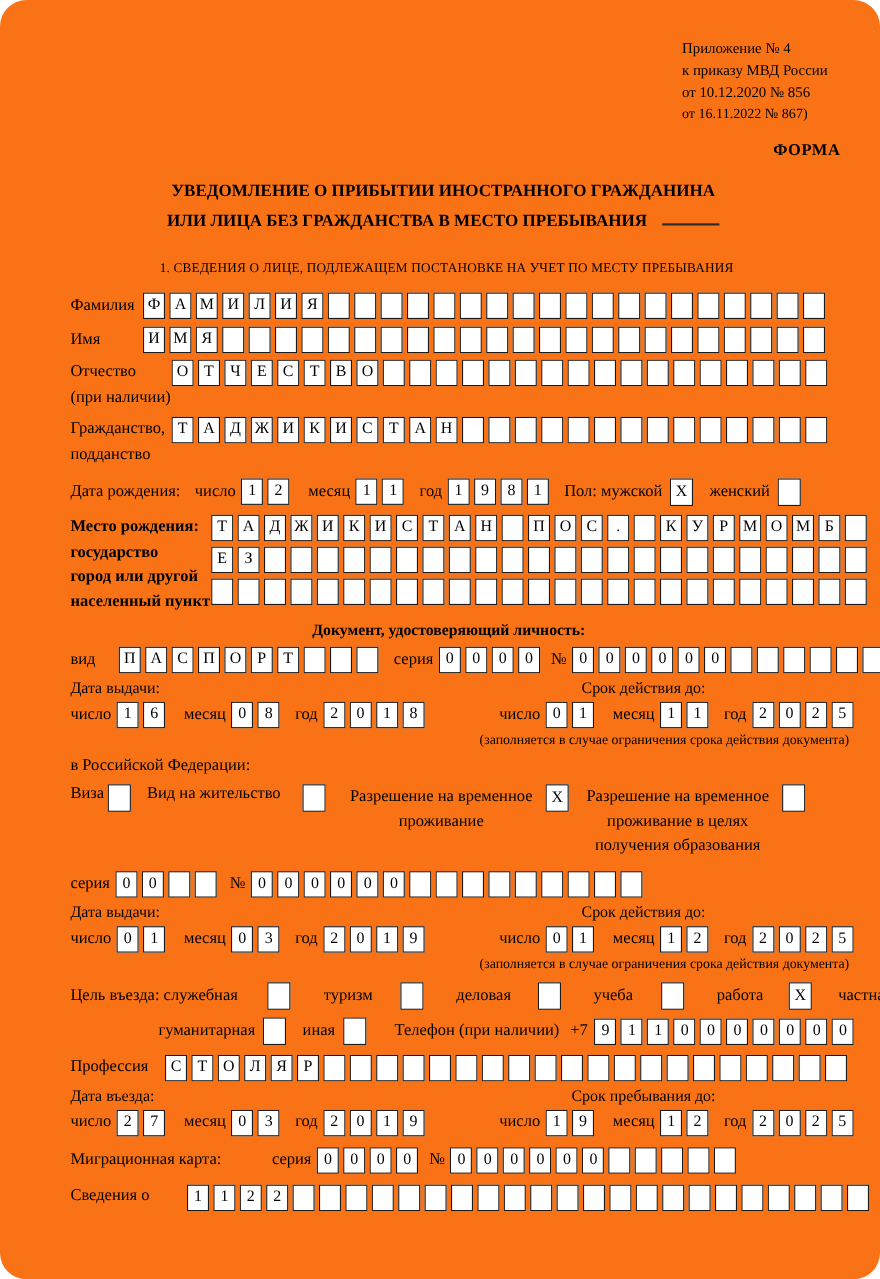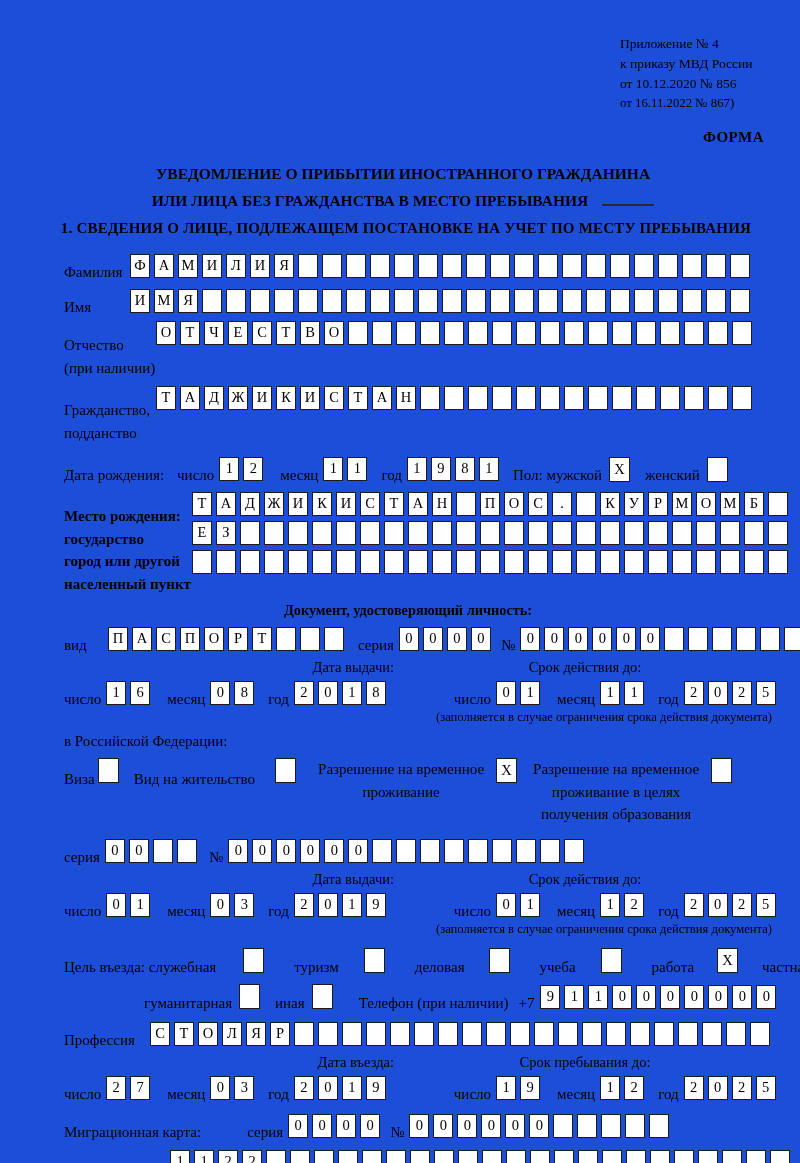--- a/index.html
+++ b/index.html
@@ -1,52 +1,52 @@
 <!DOCTYPE html>
 <html><head>
 <meta charset="utf-8">
 <style>
   html,body{margin:0;padding:0;background:#fff;}
   .page{
     position:relative;width:800px;height:1163px;box-sizing:border-box;
-    padding:34px 28px 16px 64px;background:#1d4ed8;color:#000;
-    font-family:"Liberation Serif","DejaVu Serif",serif;font-size:15px;overflow:hidden;
+    padding:34px 28px 16px 64px;background:#f97316;color:#000;
+    font-family:"Liberation Serif","DejaVu Serif",serif;font-size:15px;overflow:hidden;border-radius:24px;
   }
   .top-note{margin-left:556px;font-size:13.5px;line-height:1.48;}
   .top-note .sub{font-size:12.8px;}
   .top-note .sub.first{margin-top:5px;}
   .forma{text-align:right;padding-right:8px;font-weight:bold;font-size:15px;margin-top:16px;letter-spacing:.5px;}
   .title{text-align:center;font-weight:bold;font-size:15.5px;line-height:1.75;margin-top:14px;margin-left:-30px;}
   .title-underline{display:inline-block;width:52px;border-bottom:2px solid #2b2b2b;height:13px;margin-left:14px;}
-  .sec1{font-weight:bold;font-size:15px;margin-top:6px;margin-left:-24px;text-align:center;letter-spacing:.2px;}
+  .sec1{font-weight:normal;font-size:12px;margin-top:22px;margin-left:-24px;text-align:center;letter-spacing:.2px;}
   .form-body{margin-top:14px;}
   .row{display:flex;align-items:center;margin-top:5px;min-height:26px;}
   .row.top{align-items:flex-start;}
-  .lbl{flex:none;margin-top:13px;}
+  .lbl{flex:none;}
   .w66{width:66px;}
   .w92{width:92px;}
   .w128{width:128px;line-height:1.73;}
   .cells{display:flex;flex:none;}
   .cell{
     display:inline-block;box-sizing:border-box;width:20px;height:24px;flex:none;
     border:1.6px solid #1b1b1b;margin-right:4px;text-align:center;
     line-height:21px;font-size:14.5px;background:#fff;
   }
   .checkbox{
     display:inline-block;box-sizing:border-box;width:21px;height:25px;flex:none;
     border:1.6px solid #1b1b1b;text-align:center;line-height:22px;font-size:14.5px;margin-left:7px;background:#fff;
   }
   .mllbl{margin-left:13px;margin-right:5px;}
   .mr5{margin-right:5px;}
   .g{margin-left:15px;}
   .g2{margin-left:10px;}
   .stack .cells{margin-bottom:5px;}
   .center-bold{text-align:center;font-weight:bold;font-size:14.3px;margin-top:7px;margin-left:-20px;}
   .date-heads{display:flex;margin-top:5px;font-size:14.5px;}
-  .dh-left{width:330px;text-align:right;}
+  .dh-left{width:330px;text-align:left;}
   .dh-right{width:350px;text-align:center;margin-left:16px;}
   .spacer70{width:64px;flex:none;}
   .note-right{text-align:right;font-size:12.6px;margin-top:2px;}
   .plain-line{margin-top:8px;}
   .multi{text-align:center;line-height:1.5;flex:none;}
   .phone-prefix{margin-left:10px;margin-right:6px;}
 </style>
 </head>
 <body>
 

